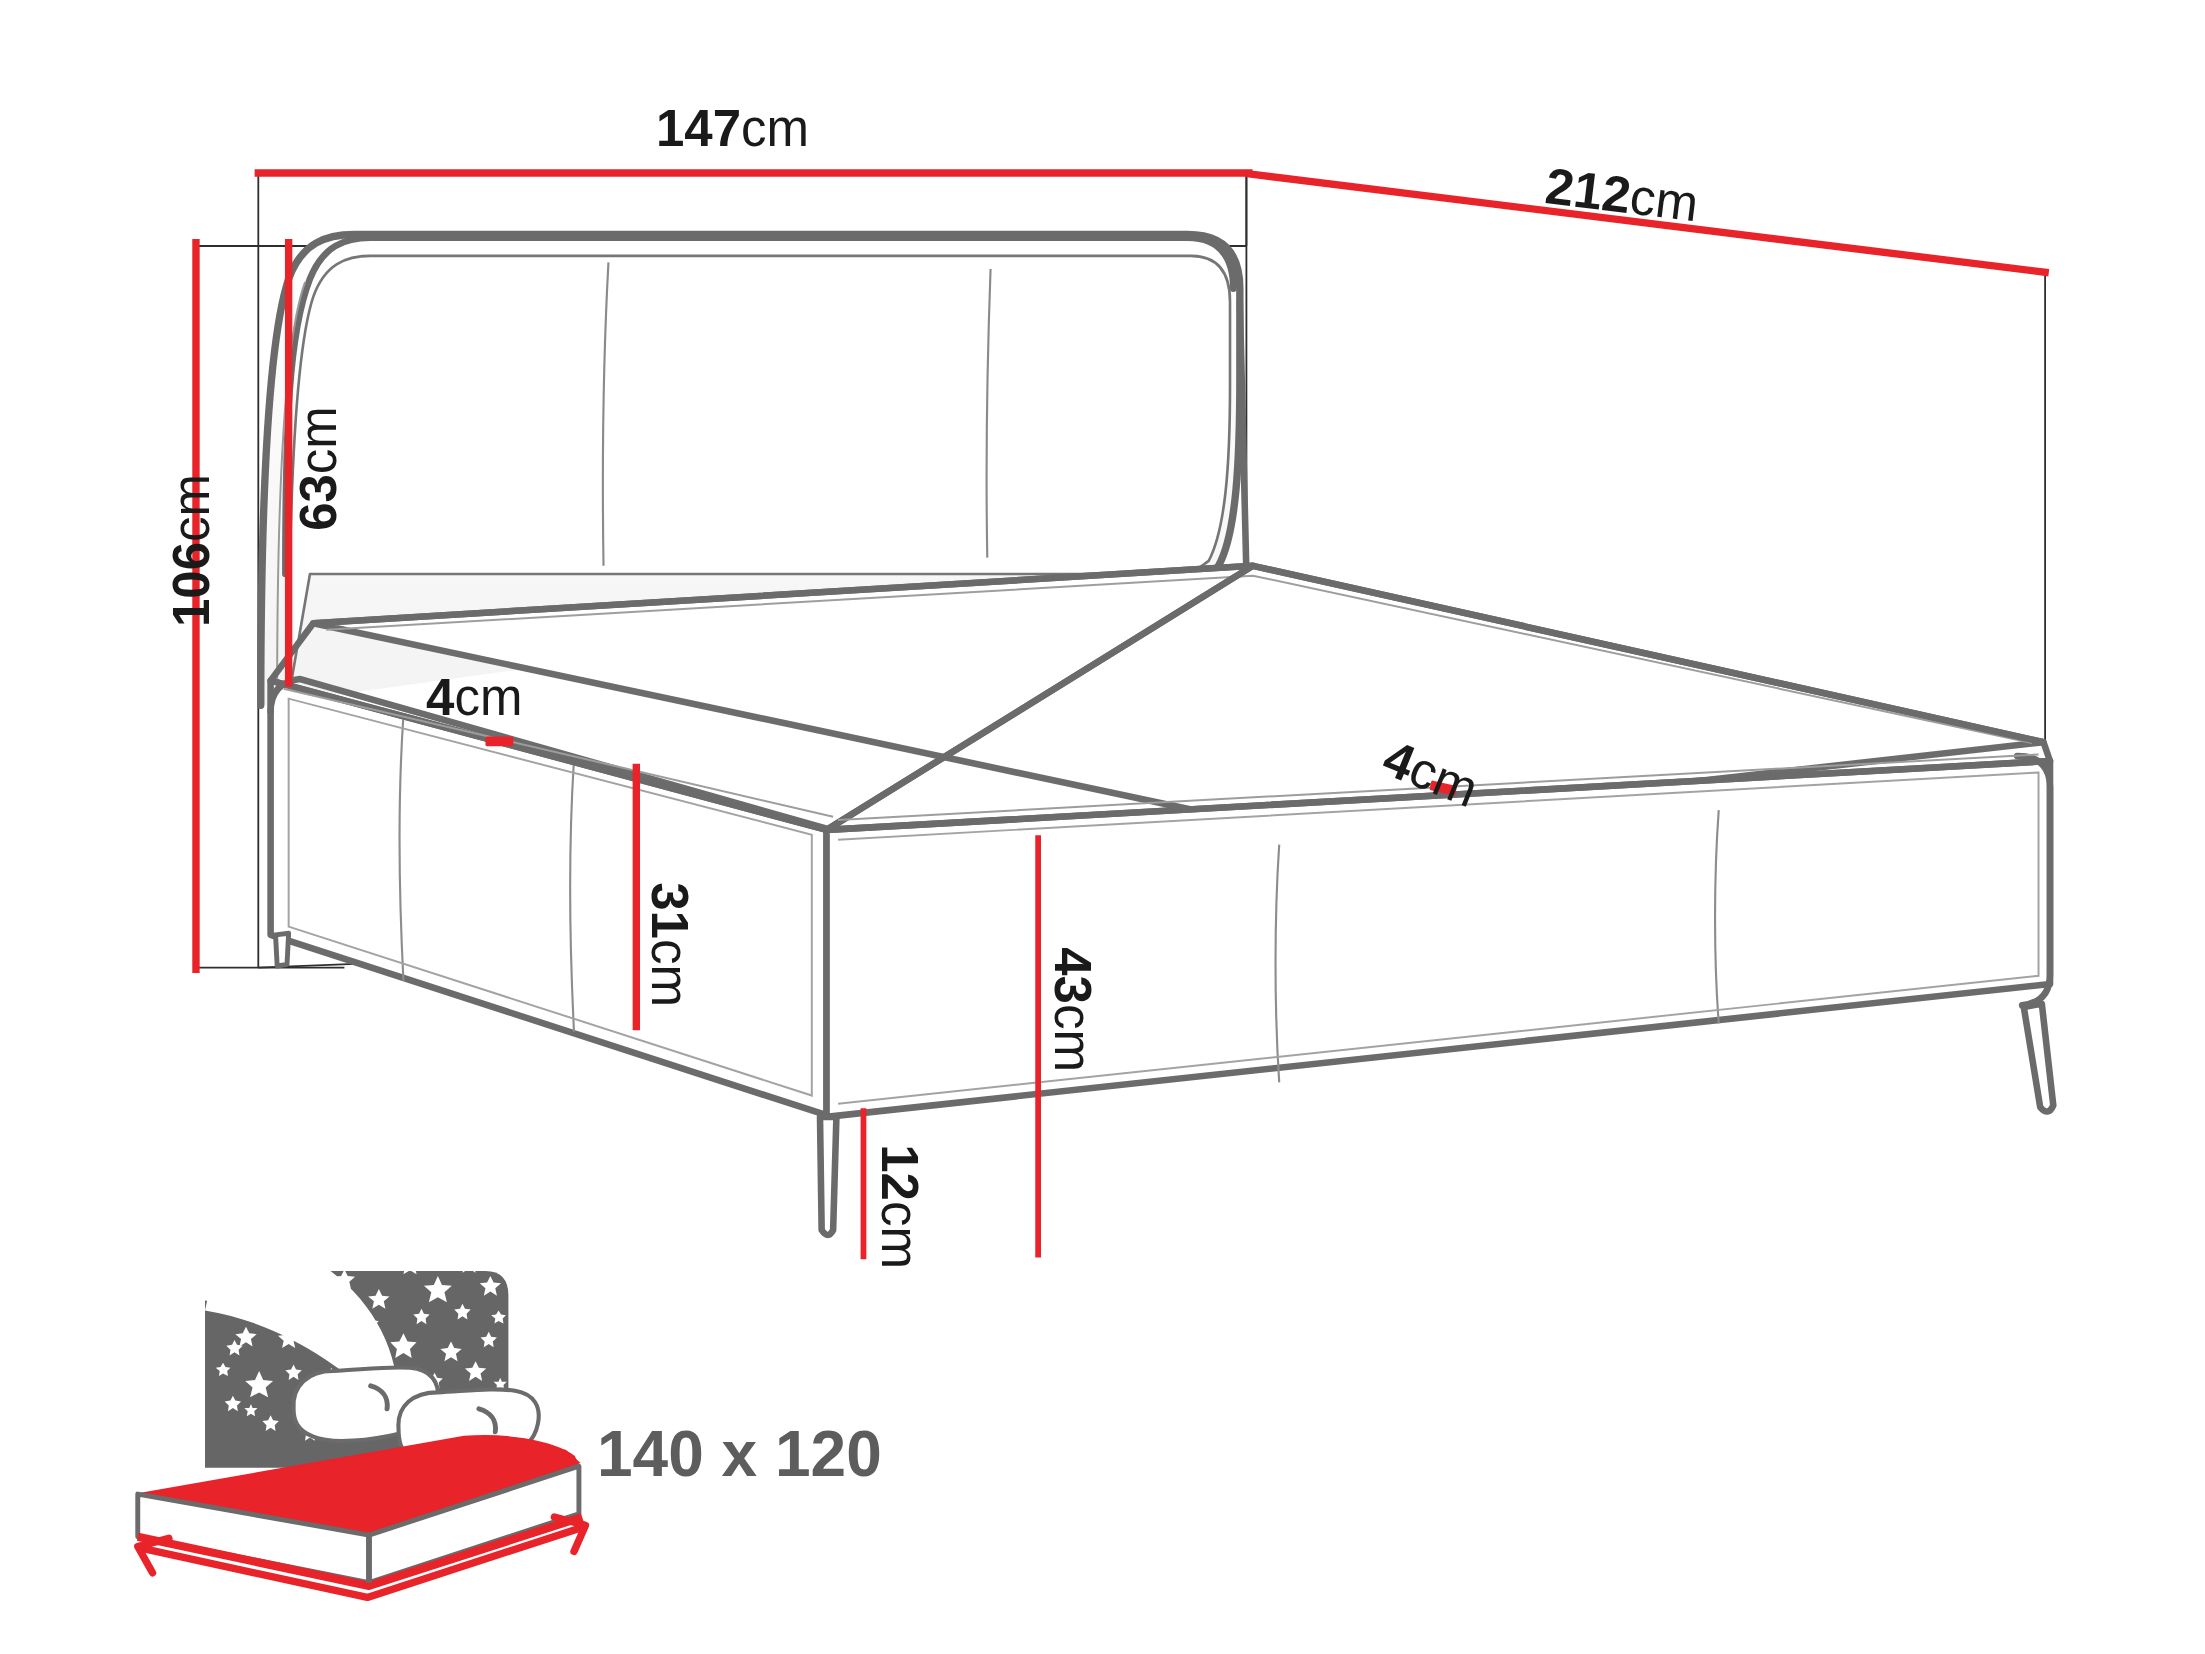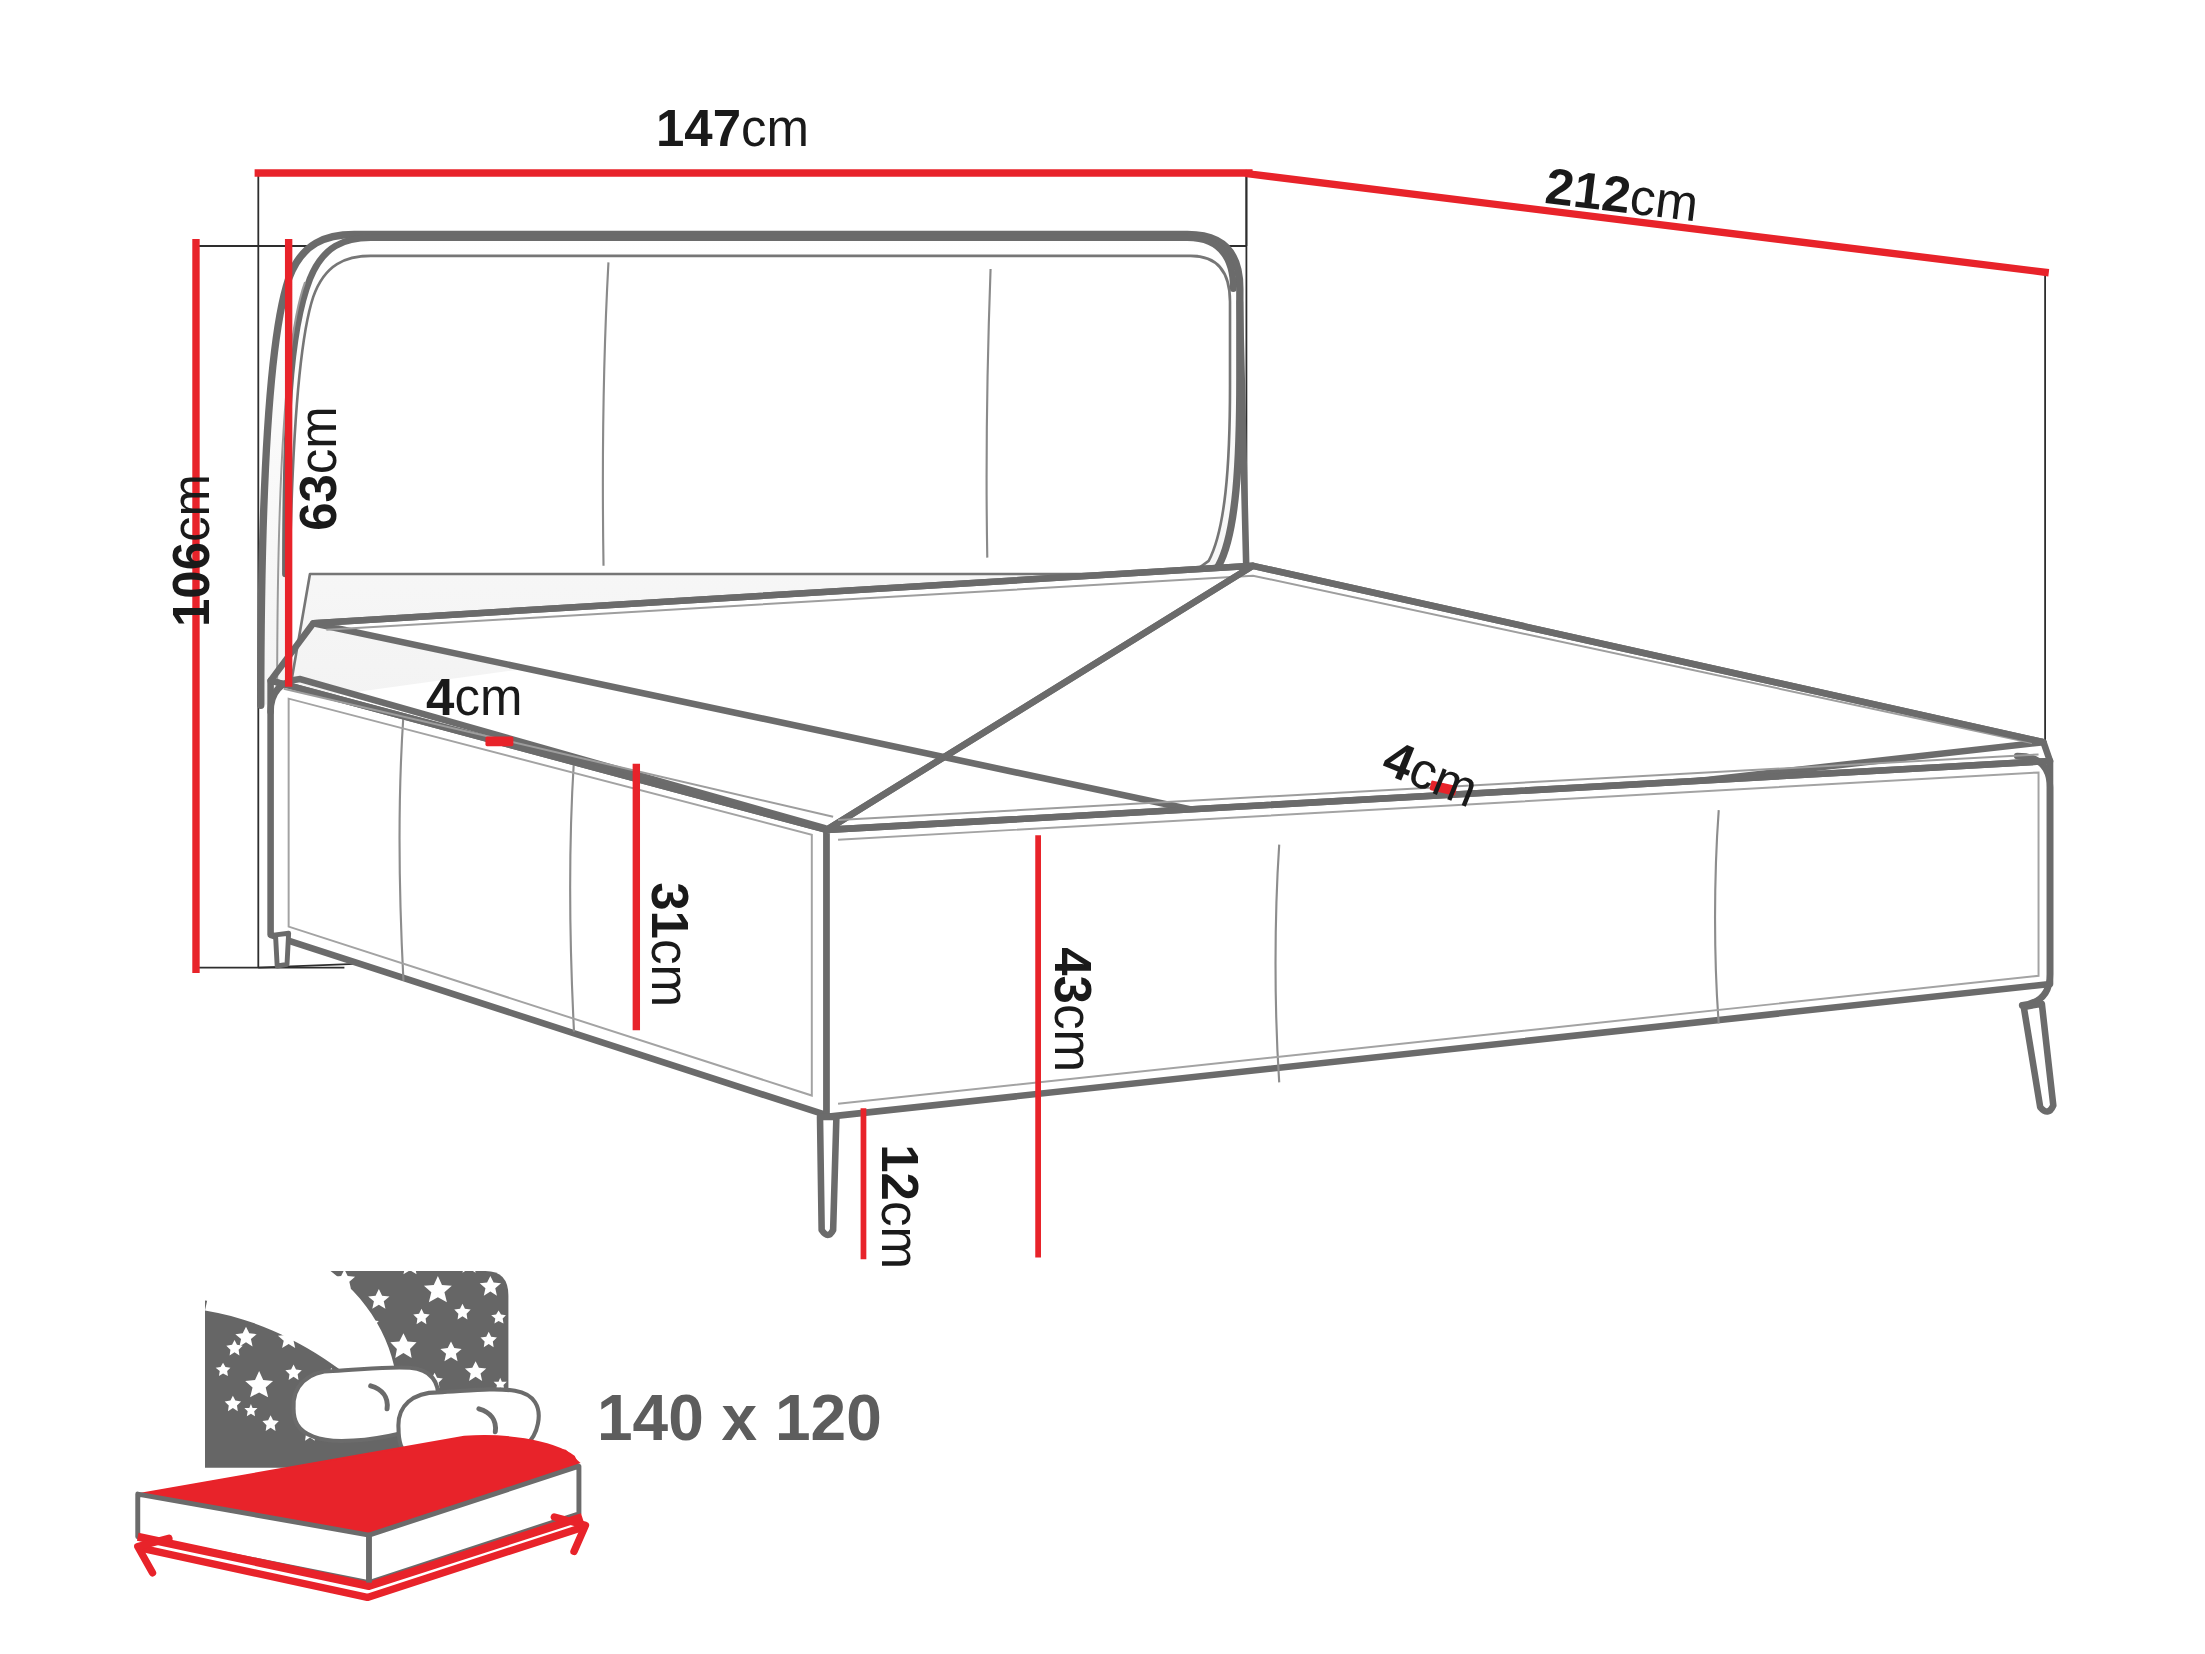--- a/index.html
+++ b/index.html
@@ -302,16 +302,16 @@
   </div>
 
   <div class="dim-label" style="left:1010px;top:984px;font-size:51px;transform:rotate(90deg);transform-origin:center center;">
     <span>43</span><span class="unit">cm</span>
   </div>
 
   <div class="dim-label" style="left:837px;top:1181px;font-size:51px;transform:rotate(90deg);transform-origin:center center;">
     <span>12</span><span class="unit">cm</span>
   </div>
 
-  <div class="size-label" style="left:597px;top:1386px;font-size:64px;">140 x 120</div>
+  <div class="size-label" style="left:597px;top:1422px;font-size:64px;">140 x 120</div>
 
 </div>
 
 
 </body></html>

